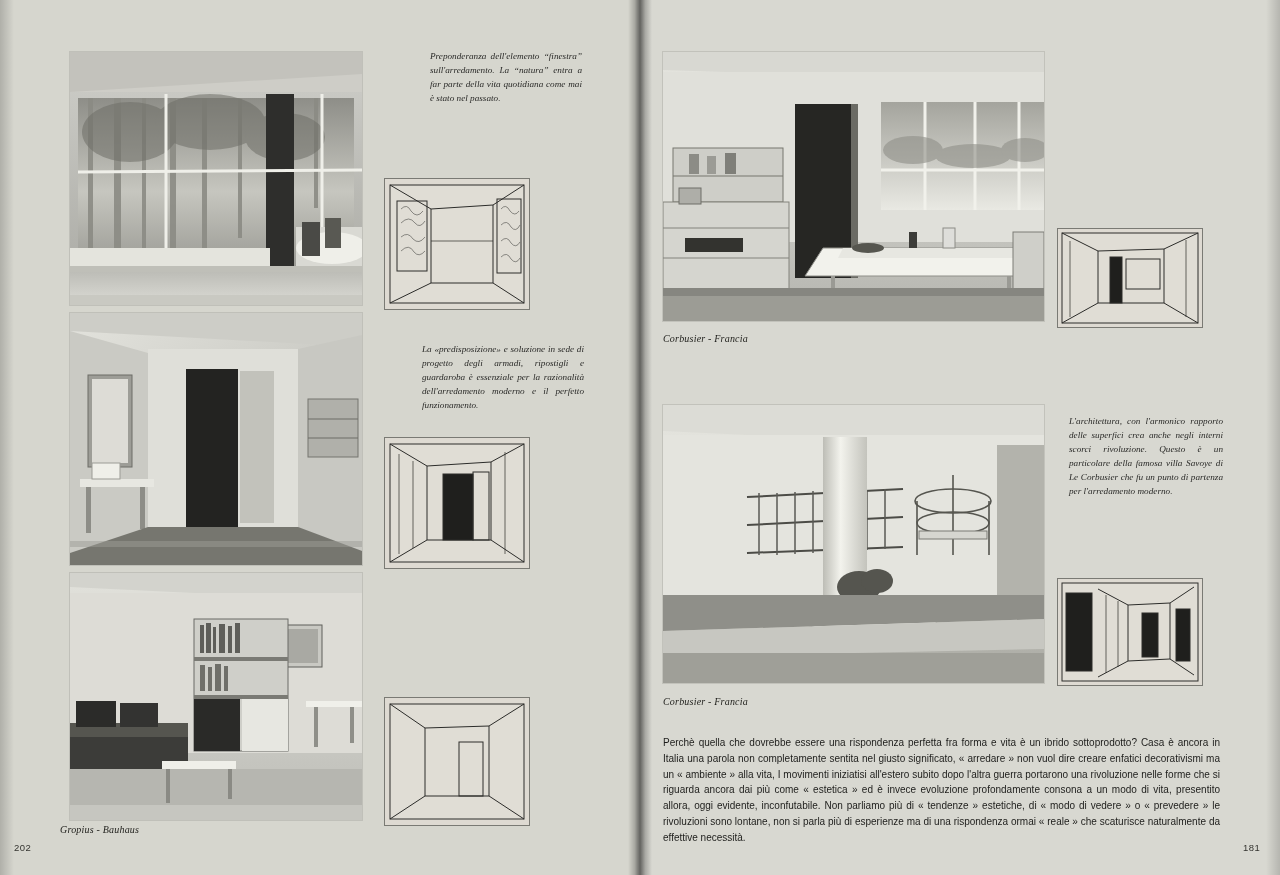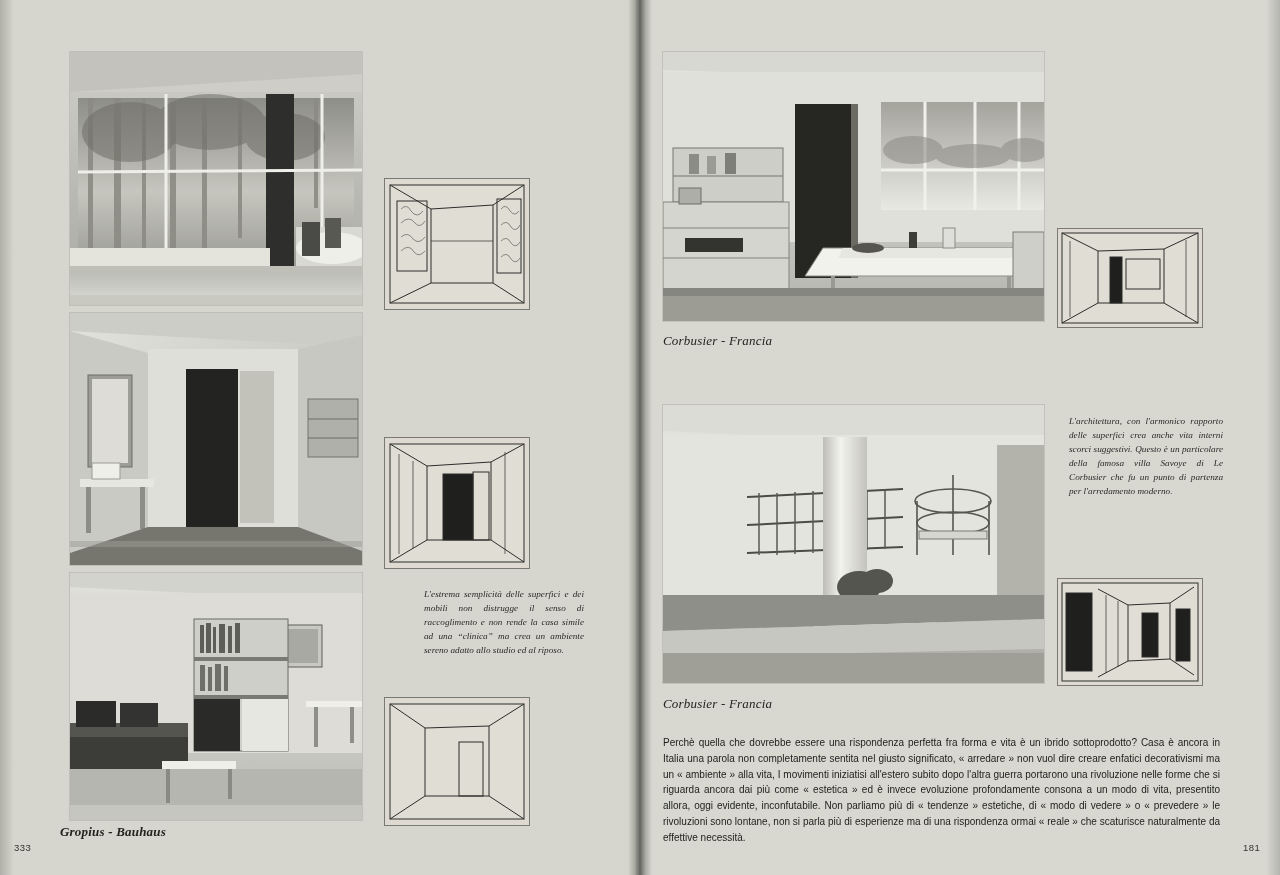--- a/index.html
+++ b/index.html
@@ -66,21 +66,21 @@
     font-style: italic;
     font-size: 9.2px;
     line-height: 1.52;
     color: #2a2a28;
     text-align: justify;
   }
   .credit {
     position: absolute;
     font-family: "Liberation Serif", serif;
     font-style: italic;
-    font-size: 13px;
+    font-size: 10px;
     color: #23231f;
     letter-spacing: .2px;
   }
   .bodytext {
     position: absolute;
     font-family: "Liberation Sans", sans-serif;
     font-size: 10px;
     line-height: 1.58;
     color: #1d1d1b;
     text-align: justify;
@@ -253,23 +253,24 @@
       <rect x="50" y="130" width="38" height="24" fill="#333331"></rect>
 
       <rect x="0" y="196" width="292" height="51" fill="#b6b6b0"></rect>
       <rect x="92" y="188" width="74" height="8" fill="#efefe9"></rect>
       <rect x="96" y="196" width="4" height="34" fill="#8a8a84"></rect>
       <rect x="158" y="196" width="4" height="30" fill="#8a8a84"></rect>
       <rect x="0" y="232" width="292" height="15" fill="#c6c6c0"></rect>
     </svg>
   </div>
 
-  <div class="credit" style="left:60px; top:824px;font-weight:bold;">Gropius - Bauhaus</div>
-
-  <div class="caption" style="left:424px; top:588px; width:160px;">L'estrema semplicità delle superfici e dei mobili non distrugge il senso di raccoglimento e non rende la casa simile ad una “clinica” ma crea un ambiente sereno adatto allo studio ed al riposo.</div>
+  <div class="credit" style="left:60px; top:824px;">Gropius - Bauhaus</div>
+
+  <div class="caption" style="left:430px; top:50px; width:152px;">Preponderanza dell'elemento “finestra” sull'arredamento. La “natura” entra a far parte della vita quotidiana come mai è stato nel passato.</div>
+  <div class="caption" style="left:422px; top:343px; width:162px;">La «predisposizione» e soluzione in sede di progetto degli armadi, ripostigli e guardaroba è essenziale per la razionalità dell'arredamento moderno e il perfetto funzionamento.</div>
 
   <div class="draw" style="left:384px; top:178px; width:144px; height:130px;">
     <svg viewBox="0 0 144 130" preserveAspectRatio="none">
       <g fill="none" stroke="#2c2c2a" stroke-width="1">
         <rect x="5" y="6" width="134" height="118" fill="#e0ddd5"></rect>
         <path d="M5 6 L46 30 L46 104 L5 124"></path>
         <path d="M139 6 L108 26 L108 104 L139 124"></path>
         <line x1="46" y1="30" x2="108" y2="26"></line>
         <line x1="46" y1="104" x2="108" y2="104"></line>
         <rect x="12" y="22" width="30" height="70"></rect>
@@ -312,21 +313,21 @@
         <rect x="5" y="6" width="134" height="115" fill="#e0ddd5"></rect>
         <path d="M5 6 L40 30 L40 98 L5 121"></path>
         <path d="M139 6 L104 28 L104 98 L139 121"></path>
         <line x1="40" y1="30" x2="104" y2="28"></line>
         <line x1="40" y1="98" x2="104" y2="98"></line>
         <rect x="74" y="44" width="24" height="54"></rect>
       </g>
     </svg>
   </div>
 
-  <div class="folio" style="left:14px; top:842px;">333</div>
+  <div class="folio" style="left:14px; top:842px;">202</div>
 
   <div class="photo" style="left:663px; top:52px; width:381px; height:269px;">
     <svg class="ph-inner" viewBox="0 0 381 269" preserveAspectRatio="none">
       <defs>
         <linearGradient id="g4a" x1="0" y1="0" x2="0" y2="1">
           <stop offset="0" stop-color="#e6e6e0"></stop>
             <stop offset="1" stop-color="#b4b4ae"></stop>
         </linearGradient>
         <linearGradient id="g4win" x1="0" y1="0" x2="0" y2="1">
           <stop offset="0" stop-color="#a4a49d"></stop>
@@ -440,21 +441,21 @@
       <ellipse cx="150" cy="206" rx="26" ry="7" fill="#cfcfc8" stroke="#83837d"></ellipse>
 
       <polygon points="0,190 381,190 381,214 0,226" fill="#8f8f89"></polygon>
       <polygon points="0,226 381,214 381,244 0,252" fill="#c7c7c1"></polygon>
       <rect x="0" y="248" width="381" height="30" fill="#9f9f98"></rect>
     </svg>
   </div>
 
   <div class="credit" style="left:663px; top:696px;">Corbusier - Francia</div>
 
-  <div class="caption" style="left:1069px; top:415px; width:154px;">L'architettura, con l'armonico rapporto delle superfici crea anche vita interni scorci suggestivi. Questo è un particolare della famosa villa Savoye di Le Corbusier che fu un punto di partenza per l'arredamento moderno.</div>
+  <div class="caption" style="left:1069px; top:415px; width:154px;">L'architettura, con l'armonico rapporto delle superfici crea anche negli interni scorci rivoluzione. Questo è un particolare della famosa villa Savoye di Le Corbusier che fu un punto di partenza per l'arredamento moderno.</div>
 
   <div class="draw" style="left:1057px; top:228px; width:144px; height:98px;">
     <svg viewBox="0 0 144 98" preserveAspectRatio="none">
       <g fill="none" stroke="#2c2c2a" stroke-width="1">
         <rect x="4" y="4" width="136" height="90" fill="#e0ddd5"></rect>
         <path d="M4 4 L40 22 L40 74 L4 94"></path>
         <path d="M140 4 L106 20 L106 74 L140 94"></path>
         <line x1="40" y1="22" x2="106" y2="20"></line>
         <line x1="40" y1="74" x2="106" y2="74"></line>
         <rect x="52" y="28" width="12" height="46" fill="#1f1f1d"></rect>

